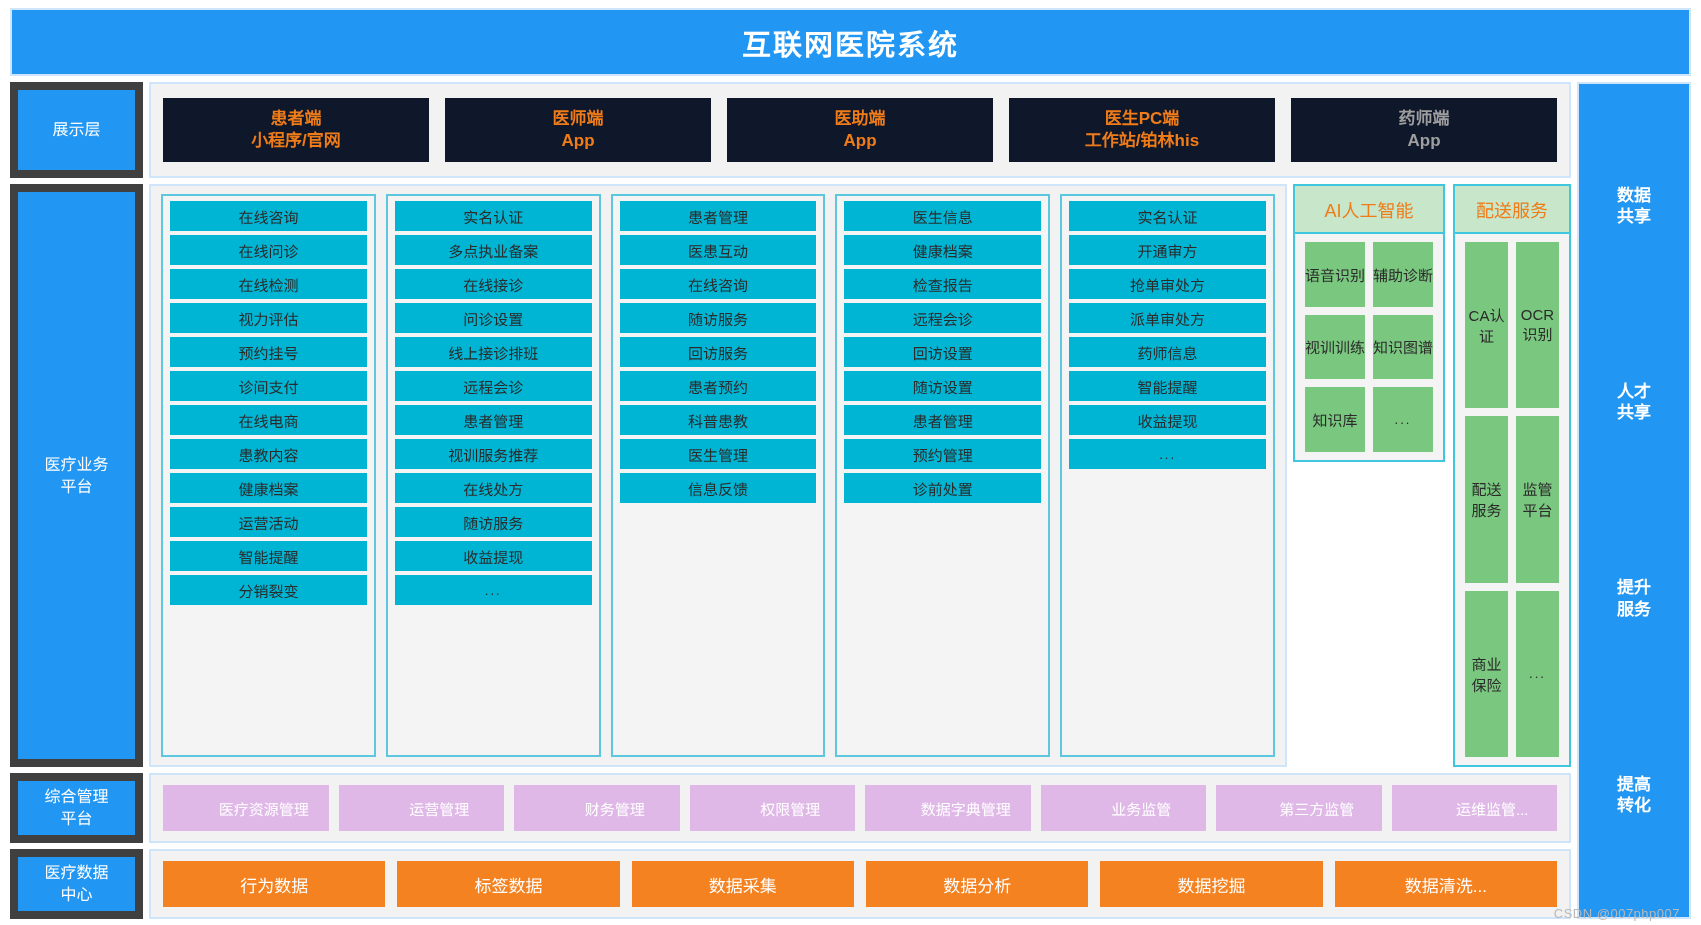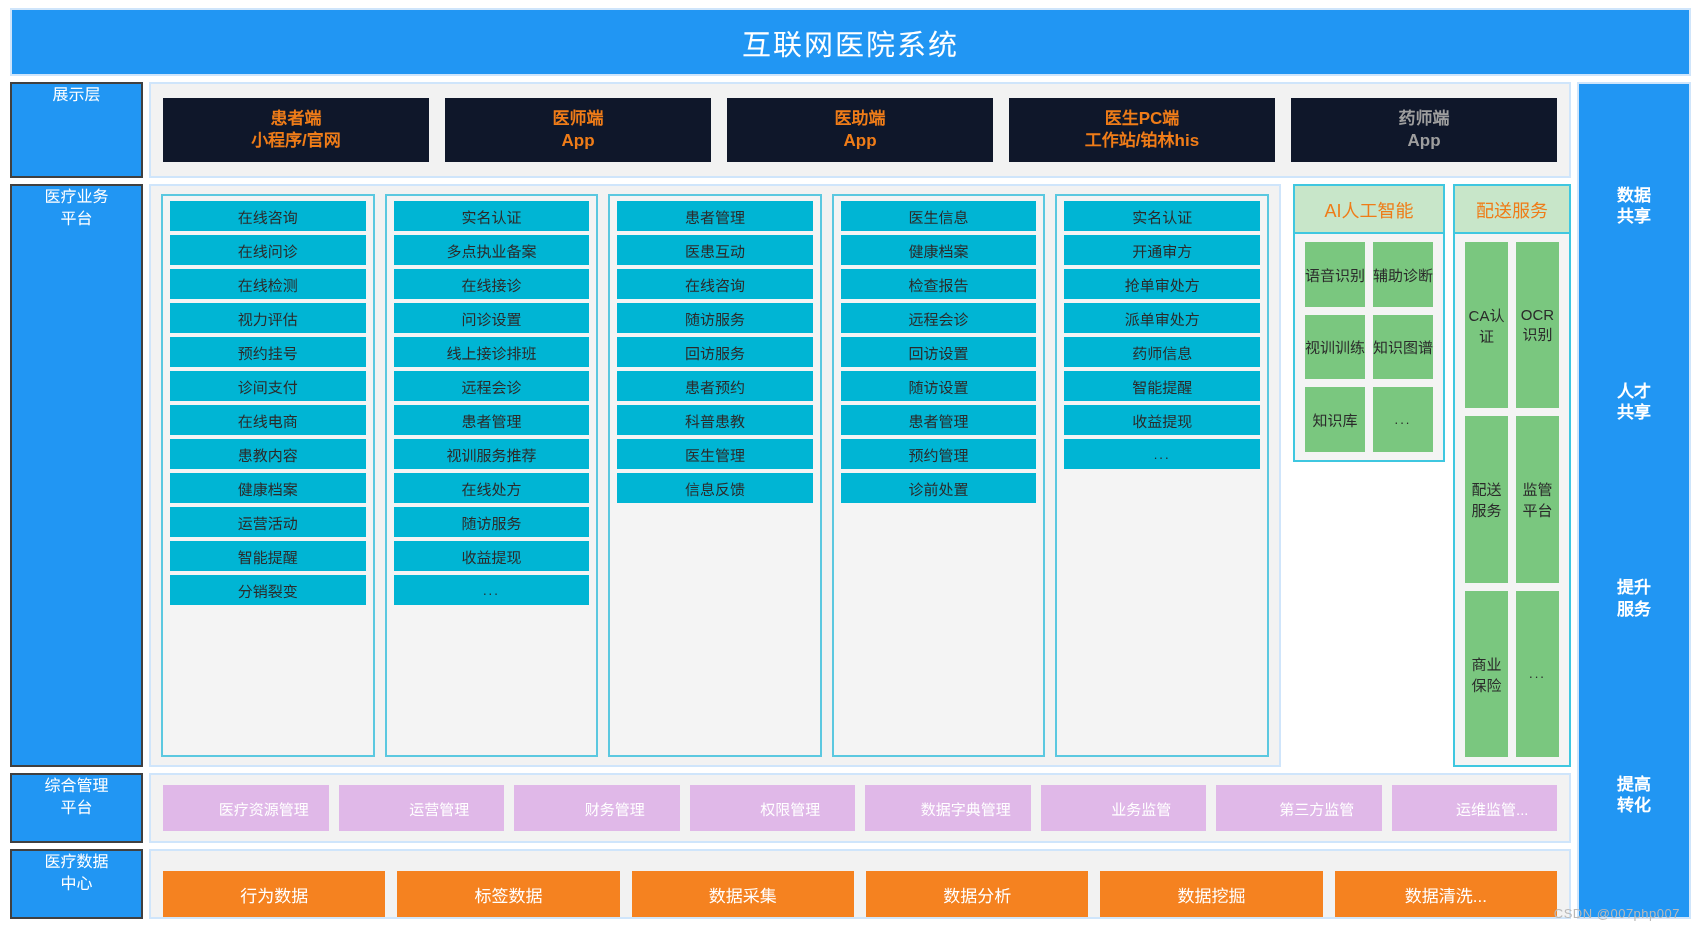--- a/index.html
+++ b/index.html
@@ -16,42 +16,42 @@
     padding:8px 10px 6px 10px;
     box-sizing:border-box;
     display:flex;flex-direction:column;
   }
   
   .title-bar{
     height:68px;min-height:68px;
     background:#2196f3;
     border:2px solid #cfe5fb;
     display:flex;align-items:center;justify-content:center;
-    color:#ffffff;font-size:29px;font-weight:normal;letter-spacing:2px;
+    color:#ffffff;font-size:29px;font-weight:bold;letter-spacing:2px;
     box-sizing:border-box;
     margin-bottom:6px;
   }
   
   .body-grid{
     flex:1;display:flex;gap:6px;min-height:0;
   }
   .left-col{
     width:133px;min-width:133px;
     display:flex;flex-direction:column;gap:6px;
   }
   .center-col{
     flex:1;display:flex;flex-direction:column;gap:6px;min-width:0;
   }
   .right-col{
     width:114px;min-width:114px;
   }
   .lbl{
     background:#2196f3;color:#fff;
-    border:2px solid #404040;
-    display:flex;justify-content:center;
+    border:8px solid #404040;
+    display:flex;align-items:center;justify-content:center;
     text-align:center;font-size:16px;line-height:1.35;
     box-sizing:border-box;
   }
   .lbl-present{height:96px;min-height:96px;}
   .lbl-biz{flex:1;}
   .lbl-mgmt{height:70px;min-height:70px;}
   .lbl-data{height:70px;min-height:70px;}
 
   
   .right-bar{
@@ -85,21 +85,21 @@
     flex:1;height:64px;
     background:#0f172a;
     display:flex;flex-direction:column;align-items:center;justify-content:center;
     font-size:17px;font-weight:bold;line-height:1.3;
     color:#ef7c18;
   }
   .present-box.muted{color:#9e9e9e;}
 
   
   .mid-row{
-    flex:1;display:flex;gap:12px;min-height:0;
+    flex:1;display:flex;gap:6px;min-height:0;
   }
   .biz-panel{
     flex:1;display:flex;gap:10px;padding:8px 10px;min-width:0;
   }
   .biz-col{
     flex:1;
     border:2px solid #5bc8e0;
     background:#f4f4f4;
     box-sizing:border-box;
     padding:5px 7px;
@@ -159,21 +159,21 @@
   }
   .mgmt-box{
     flex:1;height:46px;
     background:#e0b8e8;
     color:#ffffff;font-size:15px;
     display:flex;align-items:center;justify-content:center;text-align:center;padding-left:36px;
   }
   
   .data-row{
     height:70px;min-height:70px;
-    display:flex;align-items:flex-end;gap:12px;
+    display:flex;align-items:center;gap:12px;
     padding:0 12px;
   }
   .data-box{
     flex:1;height:46px;
     background:#f58220;
     color:#ffffff;font-size:17px;
     display:flex;align-items:center;justify-content:center;text-align:center;
   }
   .watermark{
     position:absolute;right:21px;bottom:4px;

